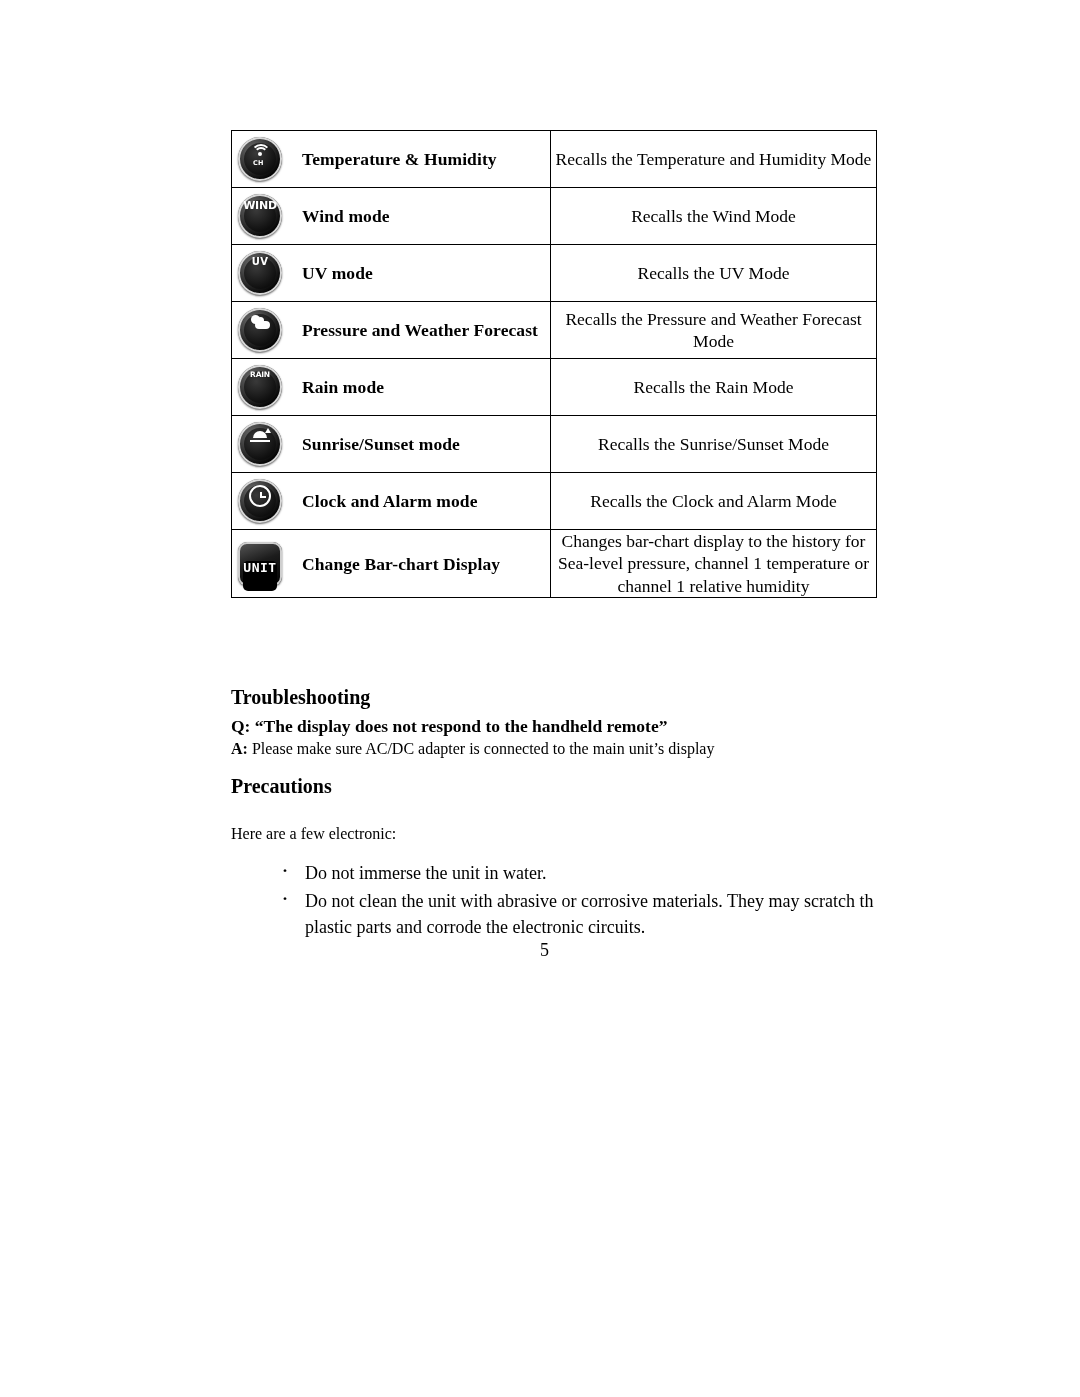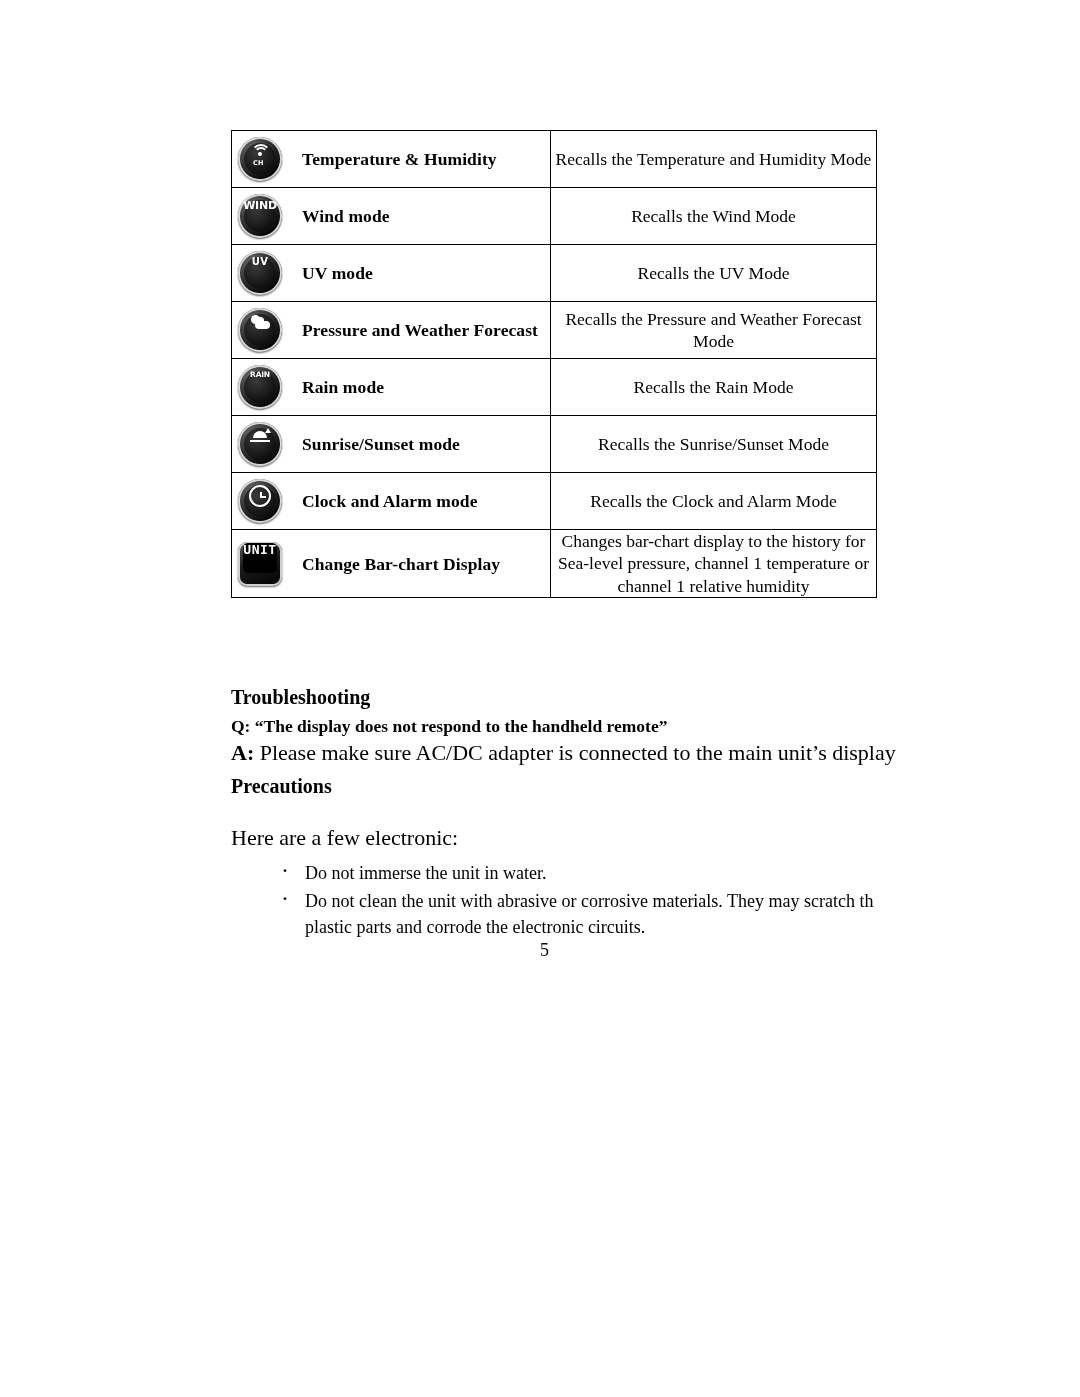--- a/index.html
+++ b/index.html
@@ -94,21 +94,21 @@
   .btn-icon .inner.t-rain { font-size: 7.5px; letter-spacing: -0.2px; }
 
   
   .btn-icon.square .ring {
     border-radius: 9px;
     background: linear-gradient(160deg, #5a5a5a 0%, #1c1c1c 45%, #000 100%);
     box-shadow: inset 0 0 0 2px #cfcfcf, 0 1px 2px rgba(0,0,0,0.6);
   }
   .btn-icon.square .inner {
     border-radius: 5px;
-    left: 5px; top: 1px;
+    left: 5px; top: 19px;
     width: 34px; height: 30px;
     background: #000;
     font-family: "DejaVu Sans Mono", monospace;
     font-size: 13px;
     letter-spacing: 0.5px;
   }
 
   
   .glyph-waves {
     position: relative;
@@ -220,21 +220,21 @@
   h2.sect {
     position: absolute;
     margin: 0;
     font-size: 20px;
     font-weight: bold;
     font-family: Liberation Serif, serif;
   }
   .para {
     position: absolute;
     margin: 0;
-    font-size: 22px;
+    font-size: 16px;
     line-height: 1.35;
   }
   .bold { font-weight: bold; }
   .bullets {
     position: absolute;
     margin: 16px;
     padding: 0;
     list-style: none;
     font-size: 18px;
     line-height: 1.45;

